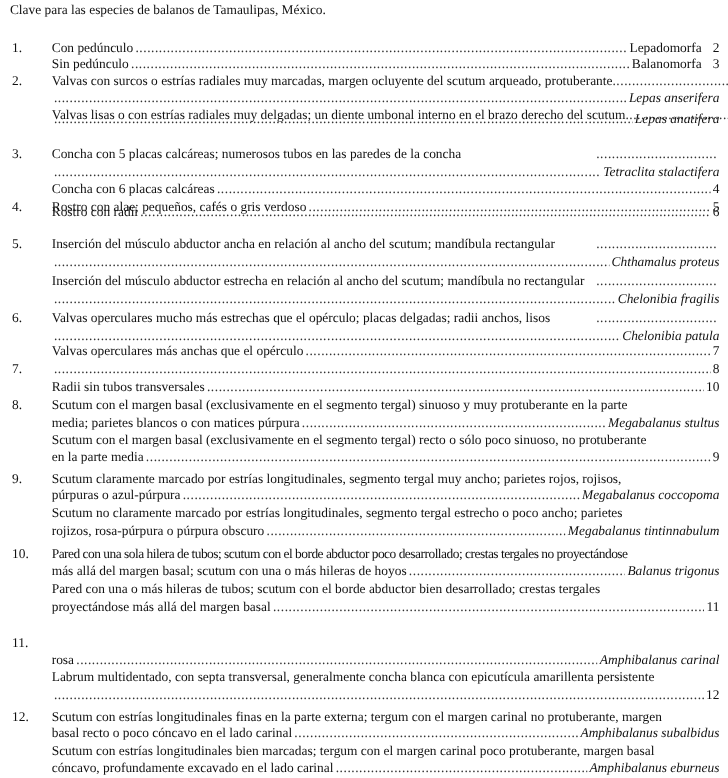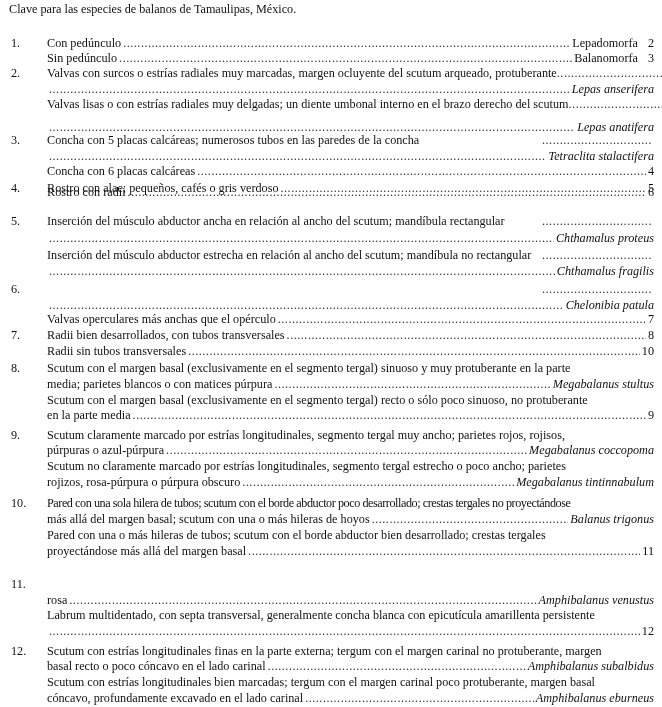--- a/index.html
+++ b/index.html
@@ -54,21 +54,21 @@
       </div>
     </div>
     <div class="line" style="top: 96px;">
       <span class="num"></span>
       <div class="txt">
         <span class="t">Valvas lisas o con estrías radiales muy delgadas; un diente umbonal interno en el brazo derecho del scutum</span>
         <span class="d" style="flex: 0 0 auto; width: 110px; margin-left: auto;"></span>
         <span class="r"><span></span></span>
       </div>
     </div>
-    <div class="line" style="top: 119px;">
+    <div class="line" style="top: 100px;">
       <span class="num"></span>
       <div class="txt">
         <span class="t"></span>
         <span class="d"></span>
         <span class="r it"><span>Lepas anatifera</span></span>
       </div>
     </div>
     <div class="line" style="top: 132px;">
       <span class="num">3.</span>
       <div class="txt">
@@ -131,26 +131,27 @@
         <span class="t">Inserción del músculo abductor estrecha en relación al ancho del scutum; mandíbula no rectangular</span>
         <span class="d" style="flex: 0 0 auto; width: 110px; margin-left: auto;"></span>
         <span class="r"><span></span></span>
       </div>
     </div>
     <div class="line" style="top: 263px;">
       <span class="num"></span>
       <div class="txt">
         <span class="t"></span>
         <span class="d"></span>
-        <span class="r it"><span>Chthamalus fragilis</span></span>
+        <span class="r it"><span>Chelonibia fragilis</span></span>
       </div>
     </div>
     <div class="line" style="top: 281px;">
       <span class="num">6.</span>
       <div class="txt">
+        <span class="t">Valvas operculares mucho más estrechas que el opérculo; placas delgadas; radii anchos, lisos</span>
         <span class="d" style="flex: 0 0 auto; width: 110px; margin-left: auto;"></span>
         <span class="r"><span></span></span>
       </div>
     </div>
     <div class="line" style="top: 297px;">
       <span class="num"></span>
       <div class="txt">
         <span class="t"></span>
         <span class="d"></span>
         <span class="r it"><span>Chelonibia patula</span></span>
@@ -160,21 +161,20 @@
       <span class="num"></span>
       <div class="txt">
         <span class="t">Valvas operculares más anchas que el opérculo</span>
         <span class="d"></span>
         <span class="r"><span>7</span></span>
       </div>
     </div>
     <div class="line" style="top: 327px;">
       <span class="num">7.</span>
       <div class="txt">
-        <span class="t">Radii bien desarrollados, con tubos transversales</span>
         <span class="d"></span>
         <span class="r"><span>8</span></span>
       </div>
     </div>
     <div class="line" style="top: 343px;">
       <span class="num"></span>
       <div class="txt">
         <span class="t">Radii sin tubos transversales</span>
         <span class="d"></span>
         <span class="r"><span>10</span></span>
@@ -281,21 +281,21 @@
       <div class="txt">
         <span style="flex: 1 1 auto;"></span>
         <span class="r"><span></span></span>
       </div>
     </div>
     <div class="line" style="top: 592px;">
       <span class="num"></span>
       <div class="txt">
         <span class="t">rosa</span>
         <span class="d"></span>
-        <span class="r it"><span>Amphibalanus venustus</span></span>
+        <span class="r it"><span>Amphibalanus carinal</span></span>
       </div>
     </div>
     <div class="line" style="top: 607px;">
       <span class="num"></span>
       <div class="txt">
         <span class="t">Labrum multidentado, con septa transversal, generalmente concha blanca con epicutícula amarillenta persistente</span>
         <span style="flex: 1 1 auto;"></span>
         <span class="r"><span></span></span>
       </div>
     </div>

